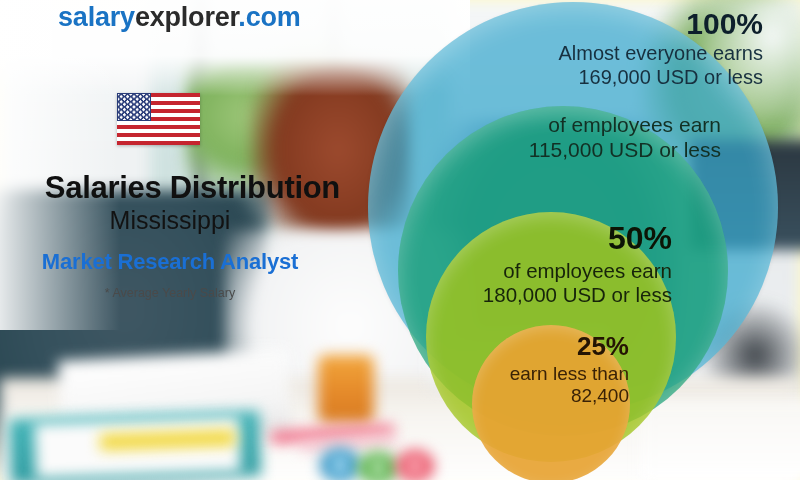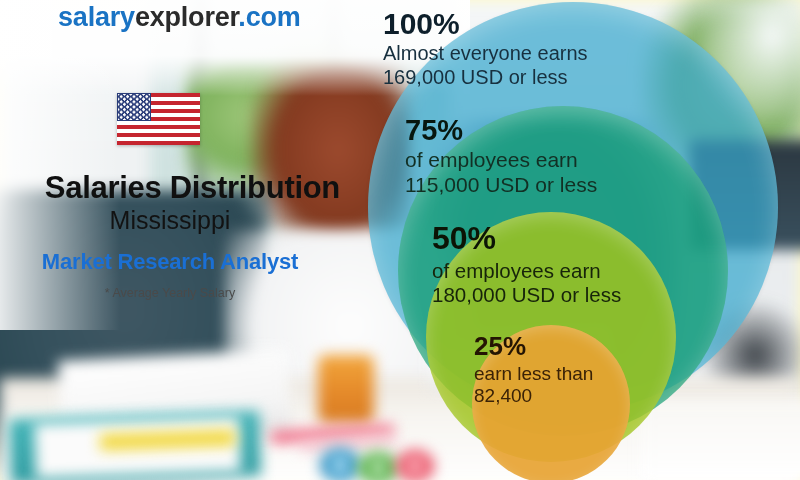--- a/index.html
+++ b/index.html
@@ -113,21 +113,21 @@
       background:rgba(22,158,115,.76);
       box-shadow:inset 0 6px 22px rgba(255,255,255,.28);}
   .c50{left:426px;top:212px;width:250px;height:250px;
       background:rgba(160,196,29,.84);
       box-shadow:inset 0 5px 18px rgba(255,255,255,.25);}
   .c25{left:472px;top:325px;width:158px;height:158px;
       background:rgba(231,163,50,.92);
       box-shadow:inset 0 4px 14px rgba(255,255,255,.22);}
 
   
-  .lbl{position:absolute;text-align:left;line-height:1.18;}
+  .lbl{position:absolute;text-align:right;line-height:1.18;}
   .lbl .pct{display:block;font-weight:bold;}
   .lbl .ln{display:block;}
 
   .lbl100{left:383px;top:6px;width:380px;color:#17303f;}
   .lbl100 .pct{font-size:30px;color:#0d1f2b;margin-bottom:1px;}
   .lbl100 .ln{font-size:20px;}
 
   .lbl75{left:405px;top:113px;width:316px;color:#123024;}
   .lbl75 .pct{font-size:29px;color:#07170f;margin-bottom:1px;}
   .lbl75 .ln{font-size:21px;}
@@ -200,21 +200,20 @@
     <div class="circ c50"></div>
     <div class="circ c25"></div>
 
     <div class="lbl lbl100">
       <span class="pct">100%</span>
       <span class="ln">Almost everyone earns</span>
       <span class="ln">169,000 USD or less</span>
     </div>
 
     <div class="lbl lbl75">
-      <span class="pct">75%</span>
       <span class="ln">of employees earn</span>
       <span class="ln">115,000 USD or less</span>
     </div>
 
     <div class="lbl lbl50">
       <span class="pct">50%</span>
       <span class="ln">of employees earn</span>
       <span class="ln">180,000 USD or less</span>
     </div>
 

